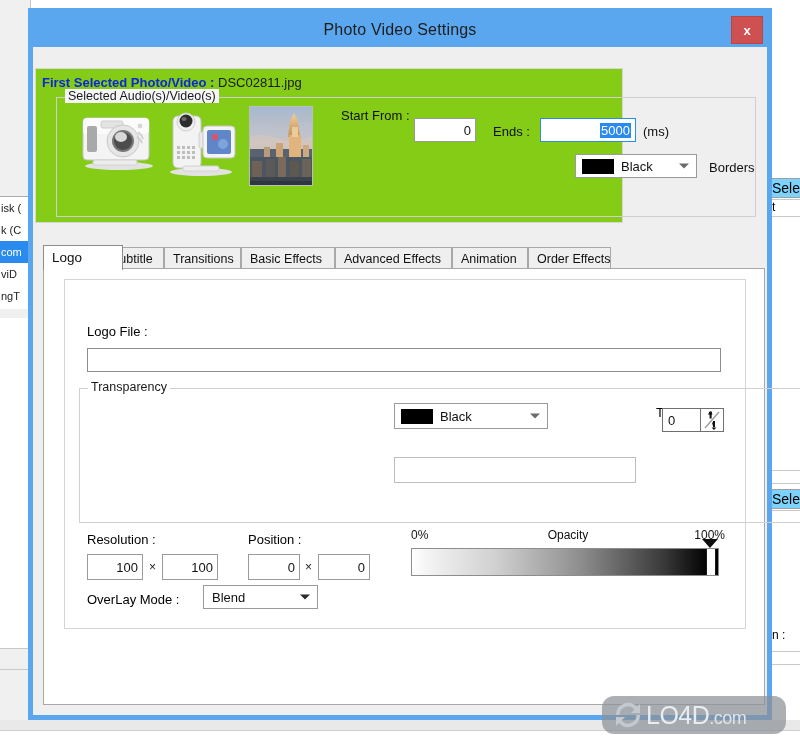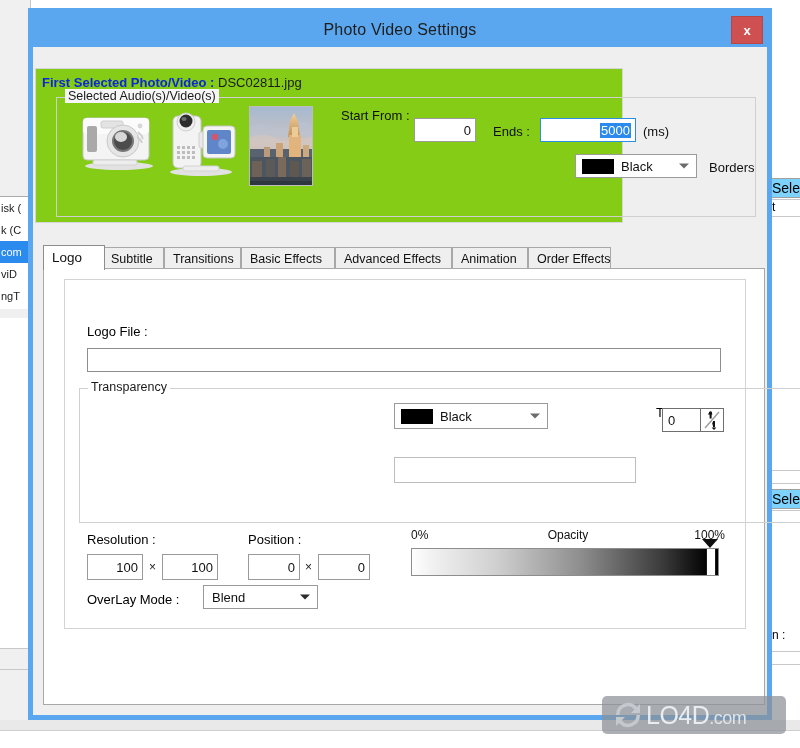--- a/index.html
+++ b/index.html
@@ -214,21 +214,21 @@
 
   .overlay-label { position: absolute; left: 22px; top: 312px; font-size: 13px; }
   .overlay-combo {
     position: absolute; left: 138px; top: 305px; width: 115px; height: 24px;
   }
   .overlay-combo .txt { margin-left: 8px; }
 
   
   .watermark {
     position: absolute; left: 602px; top: 696px; width: 184px; height: 38px;
-    background: rgba(140,146,152,0.72); border-radius: 5px;
+    background: rgba(140,146,152,0.72); border-radius: 12px;
     display: flex; align-items: center; padding-left: 8px; box-sizing: border-box;
   }
   .wm-text { color: #e9edf0; font-size: 25px; letter-spacing: -0.5px; }
   .wm-text .small { font-size: 18px; color: #dfe4e8; }
 </style>
 </head>
 <body>
 
 <div id="root">
 
@@ -381,21 +381,21 @@
           <div class="combo" style="left:518px; top:56px; width:122px; height:24px;">
             <span class="swatch"></span>
             <span>Black</span>
             <span class="arrow"></span>
           </div>
           <div class="field-label" style="position:absolute; left:652px; top:62px;text-align:center;">Borders</div>
         </div>
       </div>
 
       <div class="tabstrip">
-        <div class="tab active" style="left:0px; width:62px;">Logo</div>
+        <div class="tab active" style="left:0px; width:80px;">Logo</div>
         <div class="tab" style="left:59px; width:62px;">Subtitle</div>
         <div class="tab" style="left:121px; width:77px;">Transitions</div>
         <div class="tab" style="left:198px; width:94px;">Basic Effects</div>
         <div class="tab" style="left:292px; width:117px;">Advanced Effects</div>
         <div class="tab" style="left:409px; width:76px;">Animation</div>
         <div class="tab" style="left:485px; width:83px;">Order Effects</div>
       </div>
 
       <div class="tabpanel">
         <div class="inner-card">

